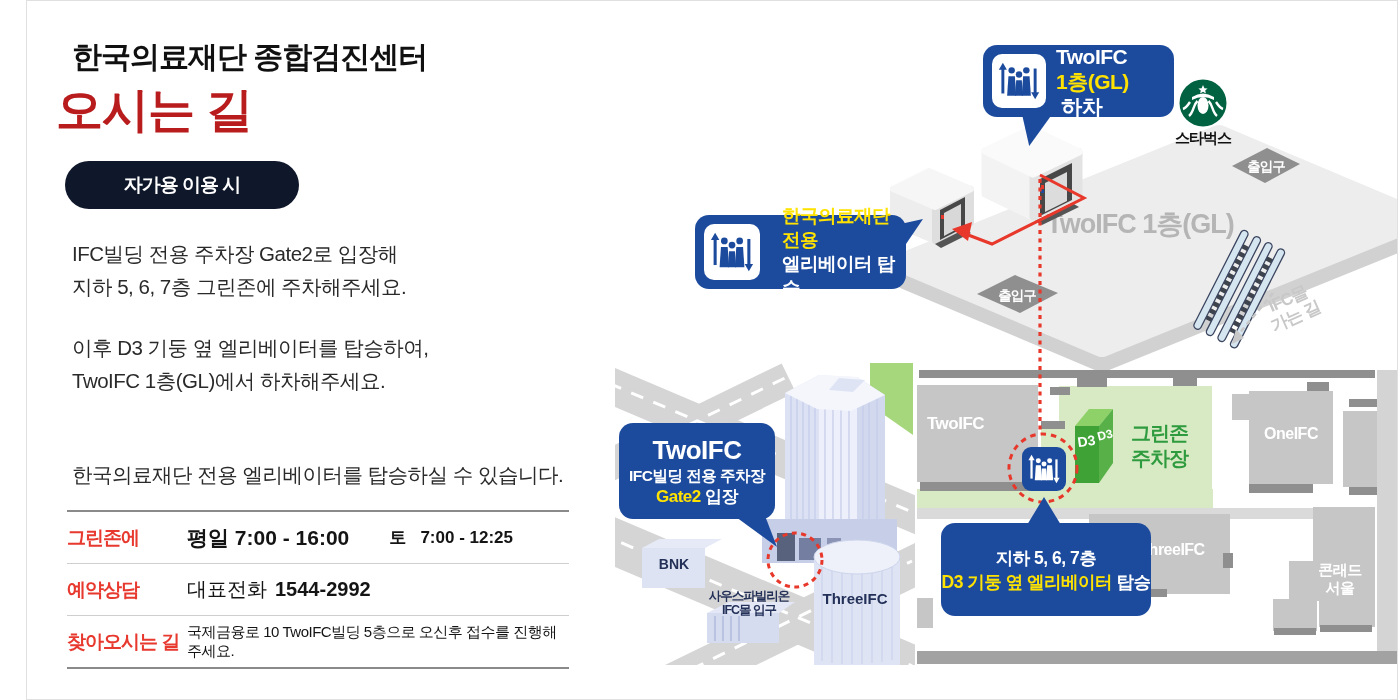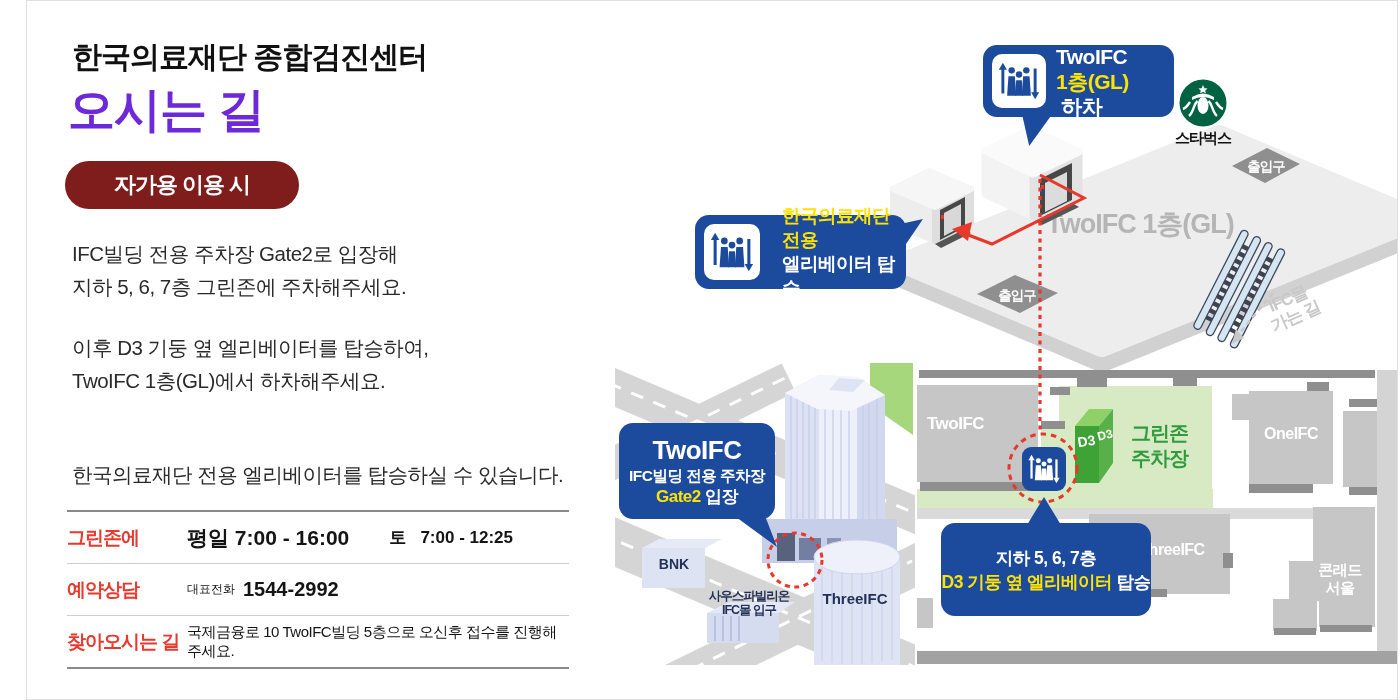--- a/index.html
+++ b/index.html
@@ -2,34 +2,34 @@
 <html><head>
 <meta charset="utf-8">
 <style>
   html,body{margin:0;padding:0;background:#fff;}
   body{font-family:"Liberation Sans","DejaVu Sans",sans-serif;}
   #canvas{position:relative;width:1372px;height:700px;background:#fff;border:1px solid #e0e0e0;
           box-sizing:border-box;overflow:hidden;margin-left:26px;}
   .abs{position:absolute;}
   
   .org-title{left:45px;top:36px;font-size:30px;font-weight:800;color:#101010;letter-spacing:-1px;}
-  .main-title{left:41px;top:78px;font-size:47px;font-weight:800;color:#6d28d9;letter-spacing:-1px;}
-  .badge{left:38px;top:160px;width:234px;height:48px;background:#7f1d1d;border-radius:25px;
-         display:flex;align-items:center;justify-content:center;color:#fff;font-size:22px;
+  .main-title{left:29px;top:78px;font-size:47px;font-weight:800;color:#b91c1c;letter-spacing:-1px;}
+  .badge{left:38px;top:160px;width:234px;height:48px;background:#0f172a;border-radius:25px;
+         display:flex;align-items:center;justify-content:center;color:#fff;font-size:19px;
          font-weight:800;letter-spacing:-1px;}
   .paras{left:45px;top:236px;width:520px;color:#2a2a2a;}
   .paras p{margin:0 0 28px 0;font-size:20.5px;line-height:33px;font-weight:500;letter-spacing:-0.5px;}
   .info-table{left:40px;top:509px;width:502px;border-top:2px solid #8a8a8a;border-bottom:2px solid #8a8a8a;}
   .info-row{display:flex;align-items:center;height:51px;border-top:1px solid #cfcfcf;}
   .info-row:first-child{border-top:none;}
   .info-label{flex:0 0 120px;font-size:19px;font-weight:800;color:#e8392f;letter-spacing:-1px;white-space:nowrap;}
   .iv{color:#141414;}
   .v-main{font-size:21px;font-weight:700;white-space:pre;}
   .v-sat{font-size:17px;font-weight:700;white-space:pre;margin-left:40px;}
-  .v-pre{font-size:12px;font-weight:500;}
+  .v-pre{font-size:20px;font-weight:500;}
   .v-phone{font-size:20px;font-weight:800;margin-left:8px;}
   .v-addr{font-size:15px;font-weight:500;letter-spacing:-0.5px;}
   
   .callout{position:absolute;background:#1c4b9e;border-radius:14px;color:#fff;z-index:10;
            display:flex;align-items:center;letter-spacing:-0.5px;}
   .tail{position:absolute;background:#1c4b9e;z-index:9;}
   .icon-box{background:#fff;border-radius:10px;flex:0 0 auto;display:flex;align-items:center;
             justify-content:center;}
   .elv-glyph{display:block;}
   .c-col{display:flex;flex-direction:column;justify-content:center;}

